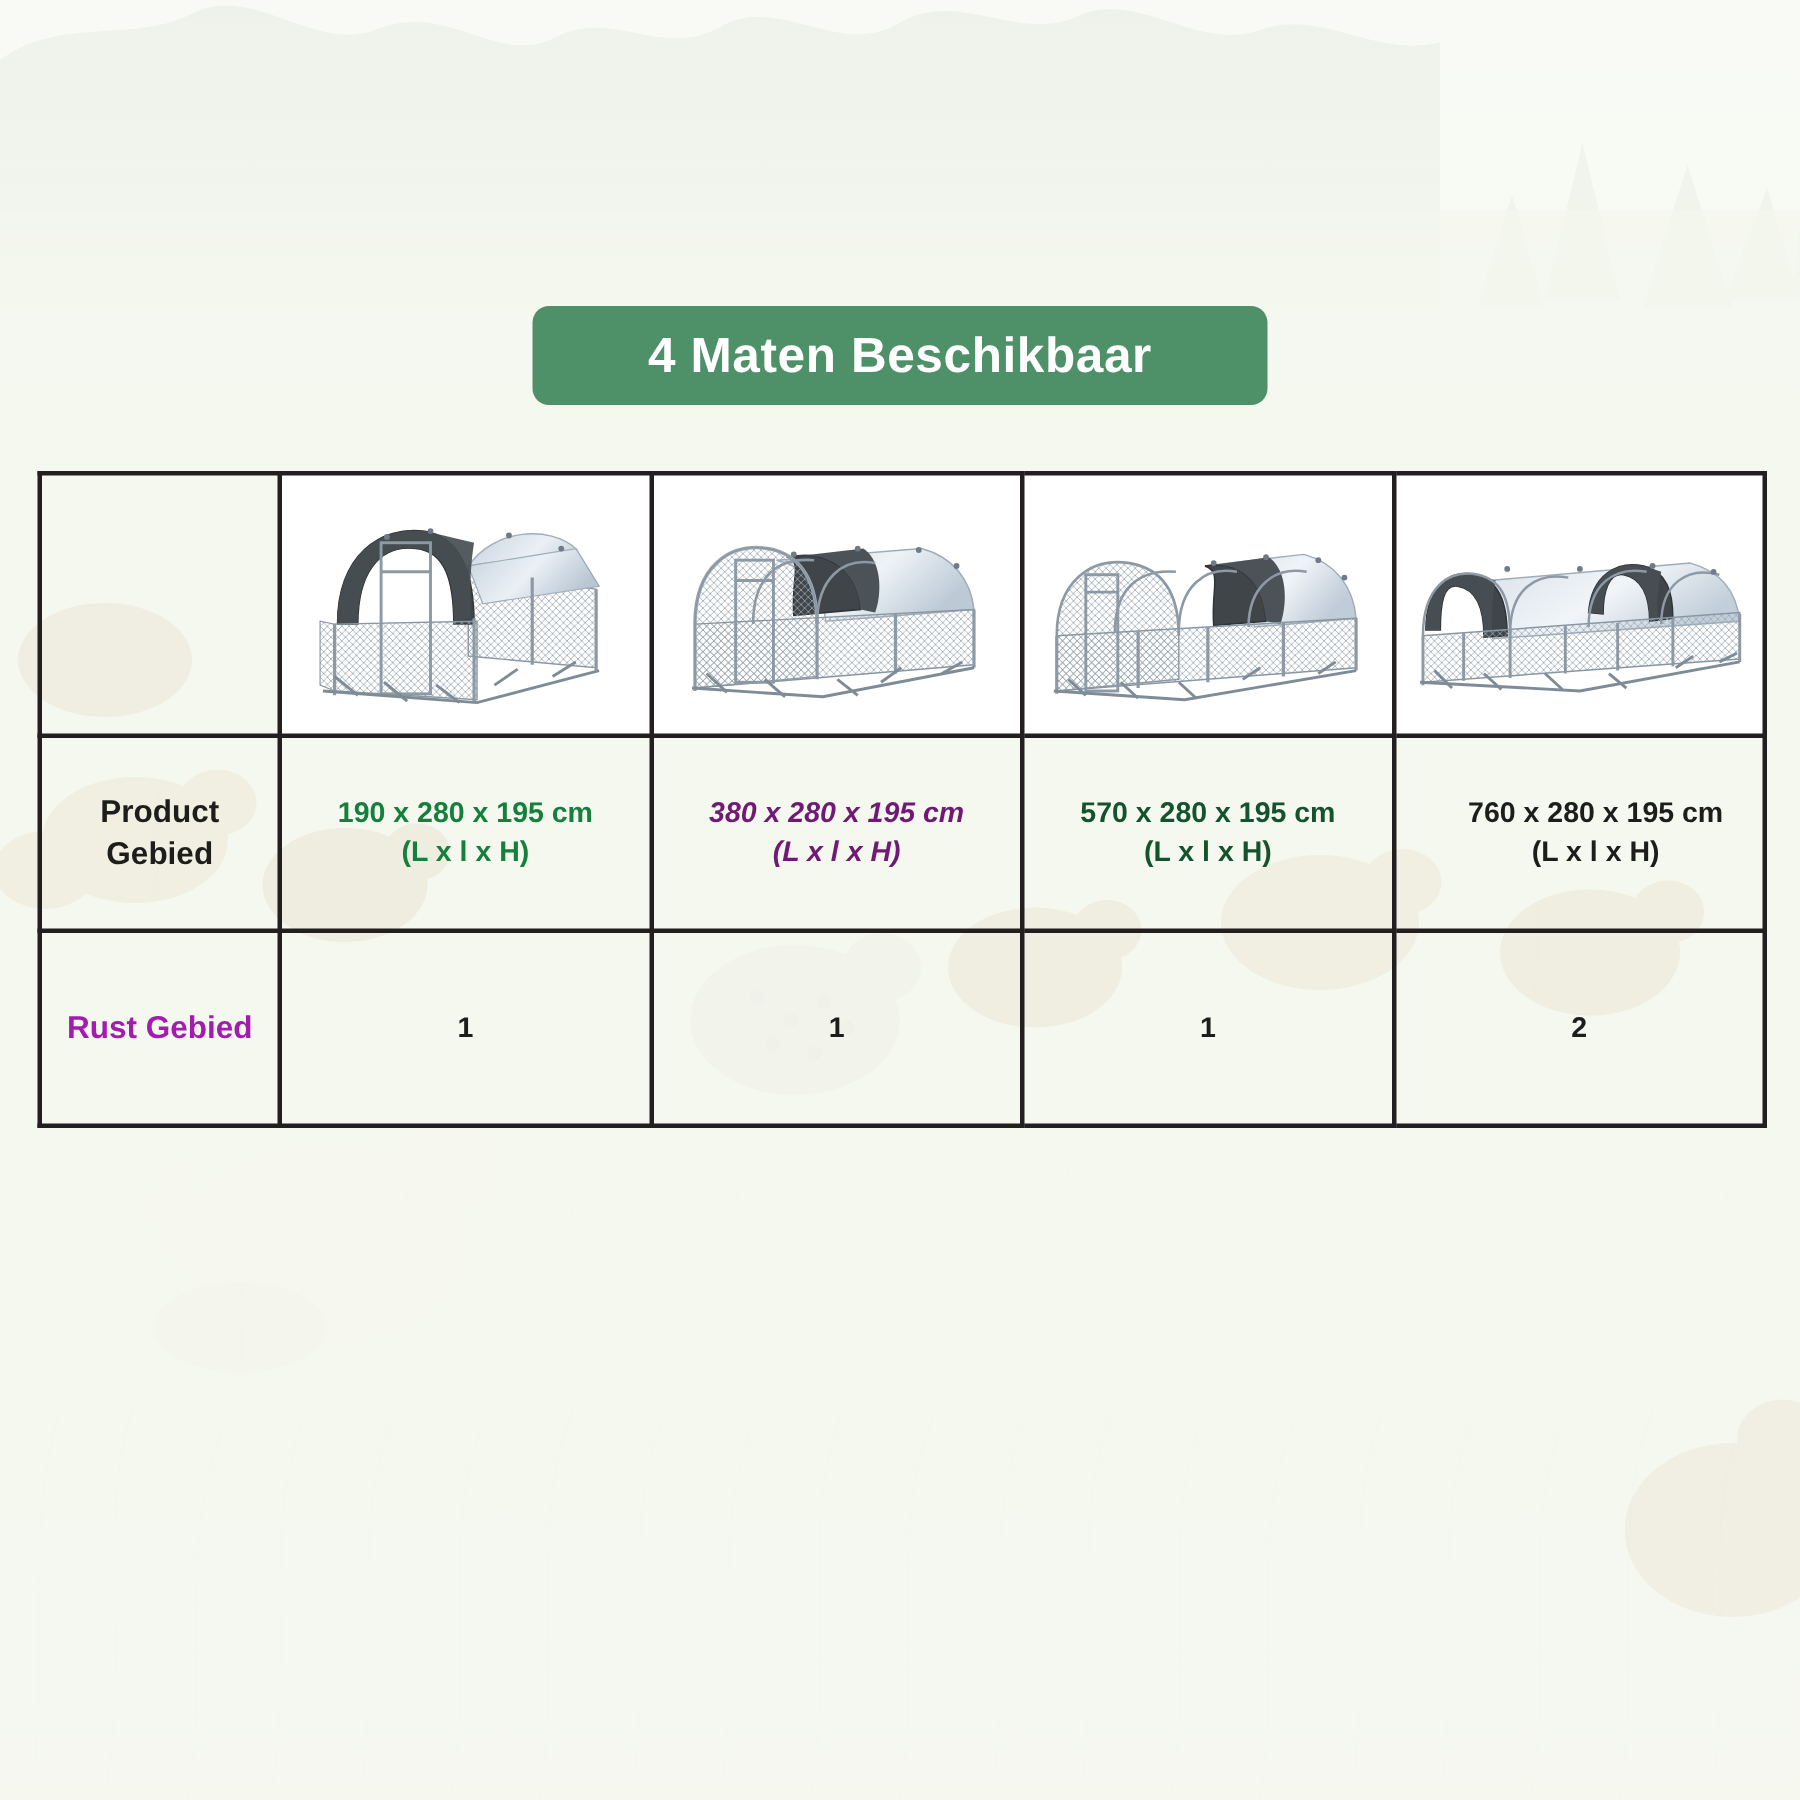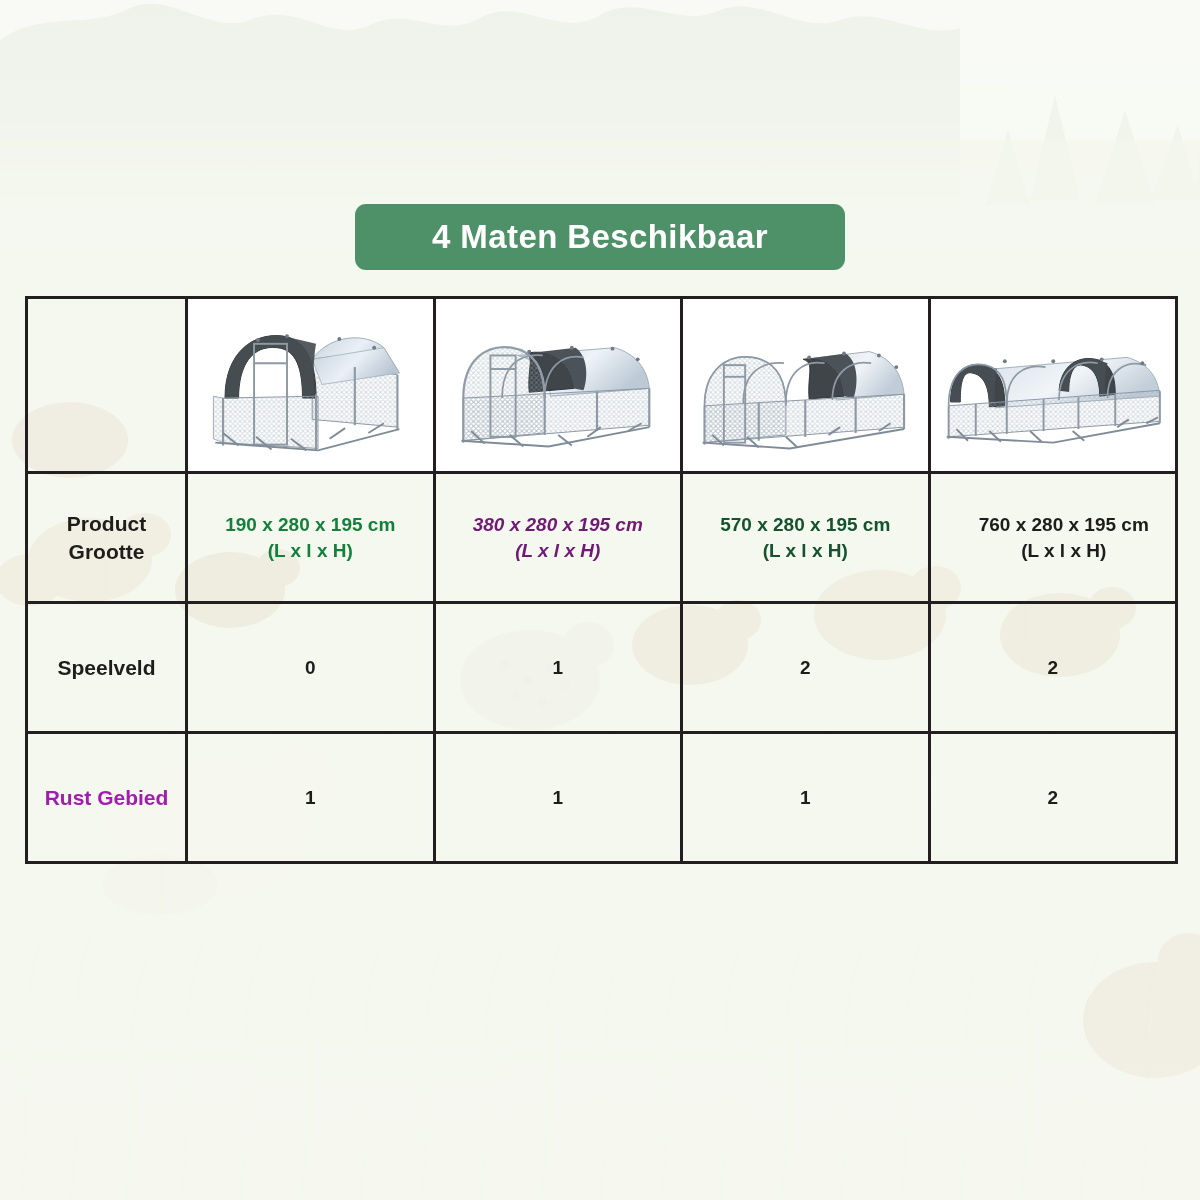--- a/index.html
+++ b/index.html
@@ -84,21 +84,21 @@
     font-size: 33px;
     font-weight: bold;
     letter-spacing: .4px;
     white-space: nowrap;
   }
 
   
   #size-table {
     position: absolute;
     left: 25px;
-    top: 296px;
+    top: 314px;
     width: 1150px;
     border-collapse: collapse;
     table-layout: fixed;
   }
   #size-table td {
     border: 3px solid #231f20;
     text-align: center;
     vertical-align: middle;
     font-size: 19px;
     font-weight: bold;
@@ -499,47 +499,40 @@
               <circle cx="170" cy="56" r="2"></circle>
                 <circle cx="212" cy="60" r="2"></circle>
             </g>
           </svg>
         </td>
       </tr>
 
       <tr class="dim-row">
         <td class="label-cell" style="border-color: rgb(35, 31, 32); color: rgb(29, 29, 27);">
           <span>Product</span>
-          <span class="cell-line2">Grootte</span>
+          <span class="cell-line2">Gebied</span>
         </td>
         <td style="border-color: rgb(35, 31, 32); color: #15803d;">
           <span>190 x 280 x 195 cm</span>
           <span class="cell-line2">(L x l x H)</span>
         </td>
         <td style="border-color: rgb(35, 31, 32); color: #701a75; font-style: italic;">
           <span>380 x 280 x 195 cm</span>
           <span class="cell-line2">(L x l x H)</span>
         </td>
         <td style="border-color: rgb(35, 31, 32); color: #14532d; margin-top: 21px;">
           <span>570 x 280 x 195 cm</span>
           <span class="cell-line2">(L x l x H)</span>
         </td>
         <td style="border-color: rgb(35, 31, 32); color: rgb(29, 29, 27); padding-left: 22px;">
           <span>760 x 280 x 195 cm</span>
           <span class="cell-line2">(L x l x H)</span>
         </td>
       </tr>
 
-      <tr class="count-row">
-        <td class="label-cell" style="border-color: rgb(35, 31, 32); color: rgb(29, 29, 27);">Speelveld</td>
-        <td style="border-color: rgb(35, 31, 32); color: rgb(29, 29, 27);">0</td>
-        <td style="border-color: rgb(35, 31, 32); color: rgb(29, 29, 27);">1</td>
-        <td style="border-color: rgb(35, 31, 32); color: rgb(29, 29, 27);">2</td>
-        <td style="border-color: rgb(35, 31, 32); color: rgb(29, 29, 27);">2</td>
-      </tr>
 
       <tr class="count-row">
         <td class="label-cell" style="border-color: rgb(35, 31, 32); color: #a21caf;">Rust Gebied</td>
         <td style="border-color: rgb(35, 31, 32); color: rgb(29, 29, 27);">1</td>
         <td style="border-color: rgb(35, 31, 32); color: rgb(29, 29, 27);">1</td>
         <td style="border-color: rgb(35, 31, 32); color: rgb(29, 29, 27);">1</td>
         <td style="border-color: rgb(35, 31, 32); color: rgb(29, 29, 27);">2</td>
       </tr>
 
     </tbody>

